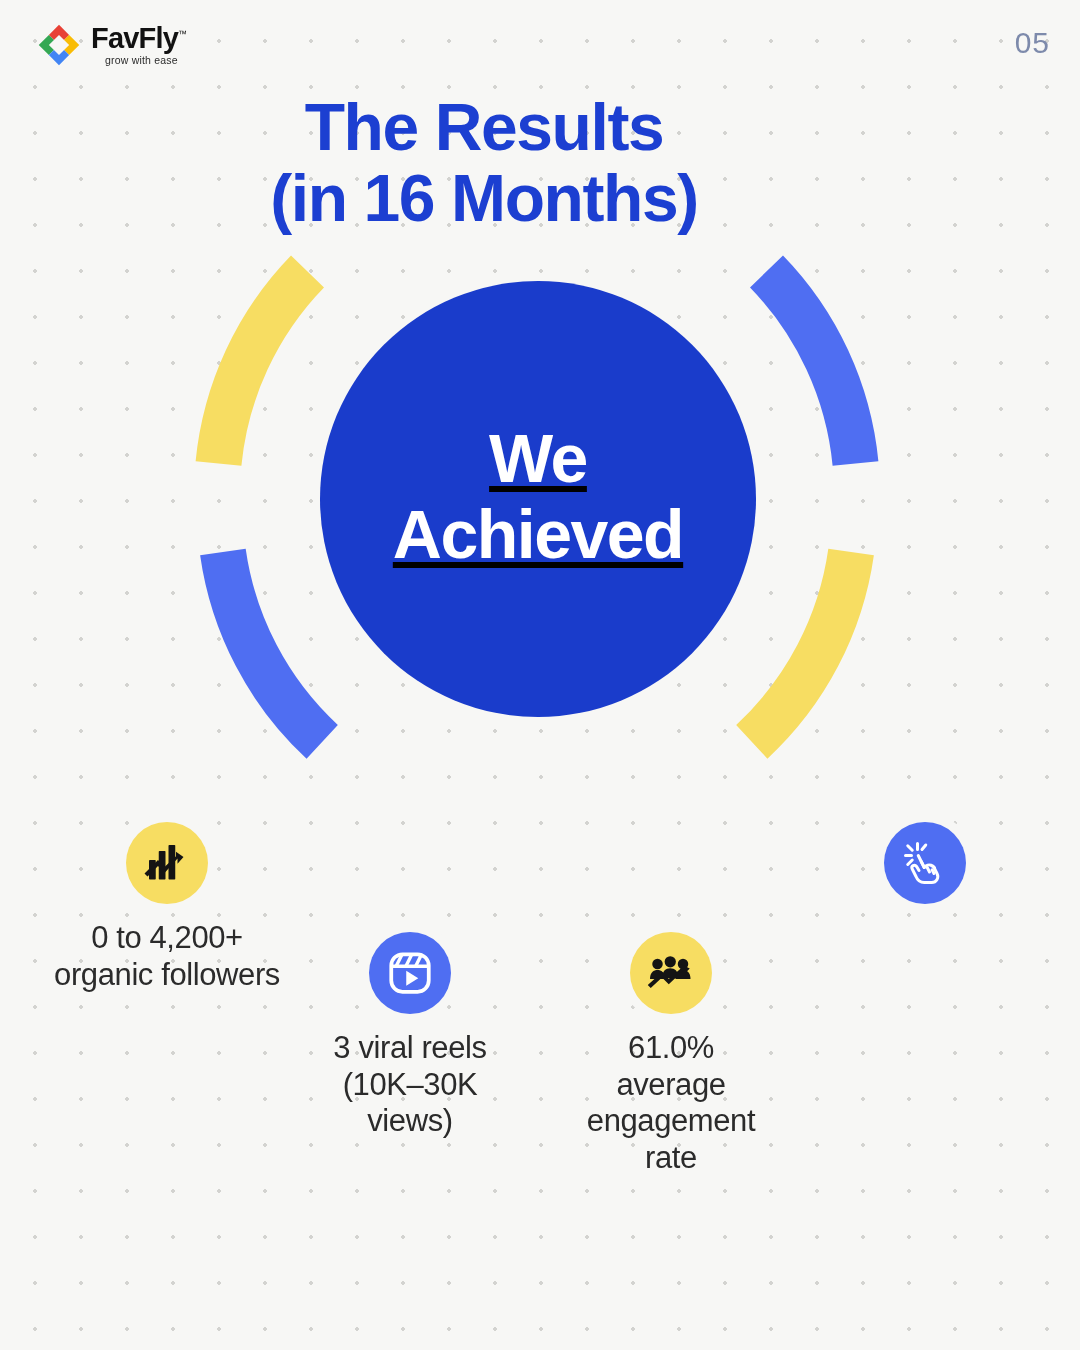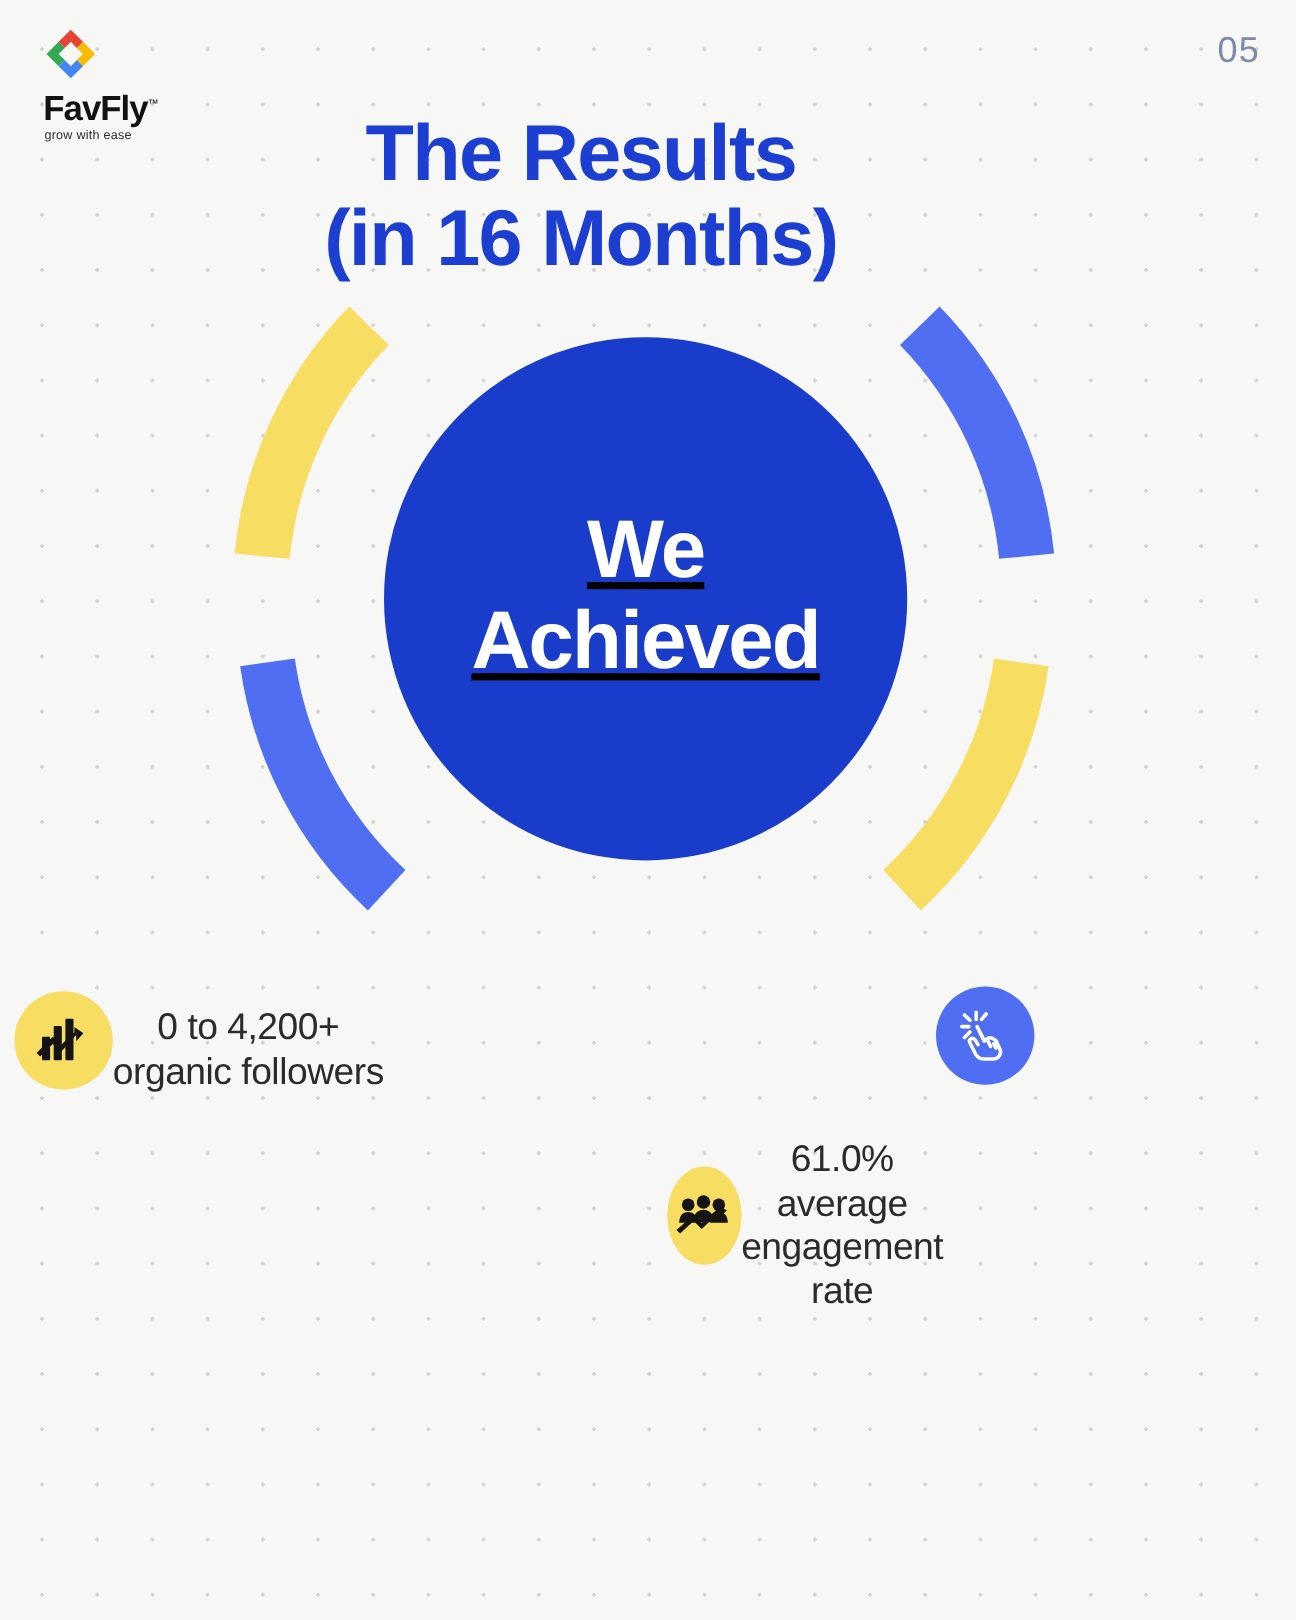--- a/index.html
+++ b/index.html
@@ -32,23 +32,22 @@
     inset:0;
     z-index:2;
   }
 
   
   #brand-logo {
     position:absolute;
     left:36px;
     top:22px;
     display:flex;
-    align-items:flex-start;
+    align-items:center;
     gap:9px;
-    flex-direction:column;
   }
   #logo-mark { width:46px; height:46px; display:block; }
   .logo-text-wrap {
     display:flex;
     flex-direction:column;
     justify-content:center;
     line-height:1;
   }
   #logo-wordmark {
     font-size:29px;
@@ -61,21 +60,21 @@
     font-size:9px;
     vertical-align:super;
     font-weight:normal;
     color:#121212;
   }
   #logo-tagline {
     font-size:10.5px;
     color:#2b2b2b;
     letter-spacing:0.2px;
     margin-top:2px;
-    margin-left:1px;
+    margin-left:14px;
   }
 
   #page-number {
     position:absolute;
     right:30px;
     top:26px;
     font-size:30px;
     color:#7d8aab;
     letter-spacing:1px;
   }
@@ -128,21 +127,21 @@
     letter-spacing:-1.5px;
     padding-bottom:6px;
   }
   #center-label .center-line { display:block; }
 
   
   .stat-item {
     position:absolute;
     z-index:5;
     display:flex;
-    flex-direction:row;
+    flex-direction:column;
     align-items:center;
   }
   .stat-icon {
     width:82px;
     height:82px;
     border-radius:50%;
     display:flex;
     align-items:center;
     justify-content:center;
     box-shadow:0 0 0 9px #f7f7f5;
@@ -225,20 +224,33 @@
           <rect x="21" y="16" width="9" height="38" rx="1"></rect>
           <rect x="34" y="8" width="9" height="46" rx="1"></rect>
           <path d="M6 50 L20 36 L29 45 L46 26 L46 33 L54 24 L44 17 L44 23 L29 37 L20 28 L2 46 Z"></path>
         </g>
       </svg>
     </div>
     <div class="stat-label">0 to 4,200+
 organic followers</div>
   </div>
 
+  <div class="stat-item" id="stat-reels">
+    <div class="stat-icon blue">
+      <svg width="48" height="48" viewBox="0 0 64 64">
+        <rect x="7" y="7" width="50" height="50" rx="15" ry="15" fill="none" stroke="#ffffff" stroke-width="5"></rect>
+        <path d="M8 23 H56" stroke="#ffffff" stroke-width="4.5" fill="none"></path>
+        <path d="M21 8 L14 22 M34 8 L27 22 M47 8 L40 22" stroke="#ffffff" stroke-width="4.5" fill="none" stroke-linecap="round"></path>
+        <path d="M27 29 L43 39 L27 49 Z" fill="#ffffff"></path>
+      </svg>
+    </div>
+    <div class="stat-label">3 viral reels
+(10K–30K
+views)</div>
+  </div>
 
   <div class="stat-item" id="stat-engagement">
     <div class="stat-icon yellow">
       <svg width="48" height="48" viewBox="0 0 64 64">
         <g fill="#141414">
           <circle cx="14" cy="20" r="7"></circle>
           <path d="M4 40 C4 31 9 28 14 28 C19 28 24 31 24 40 Z"></path>
           <circle cx="31" cy="17" r="7.5"></circle>
           <path d="M20 39 C20 29 25 25.5 31 25.5 C37 25.5 42 29 42 39 Z"></path>
           <circle cx="48" cy="20" r="7"></circle>

